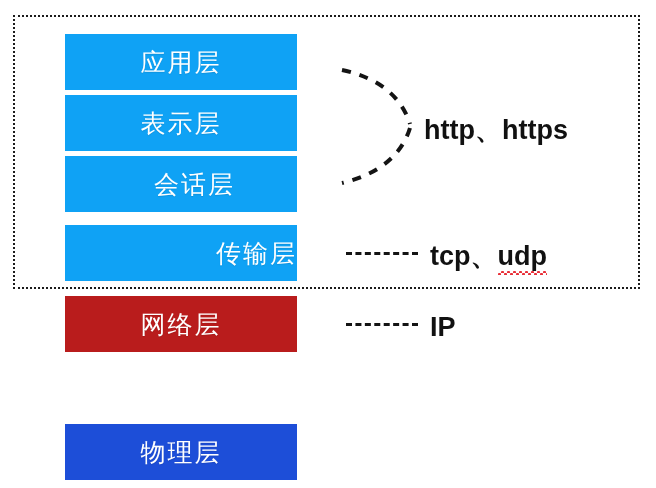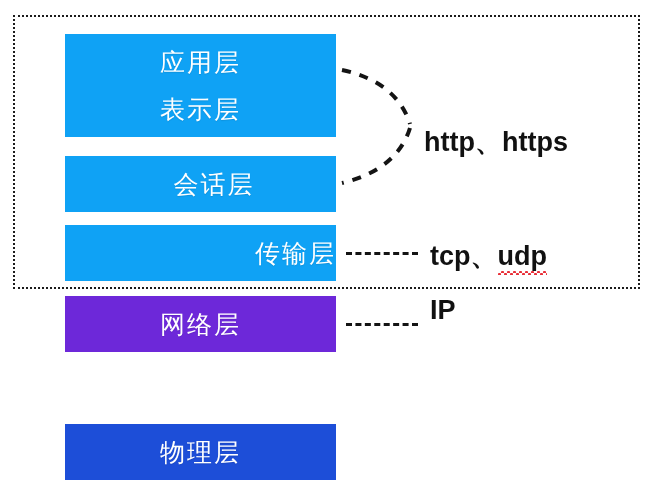--- a/index.html
+++ b/index.html
@@ -28,21 +28,21 @@
     height: 274px;
     border: 2px dotted #1b1b1b;
     box-sizing: border-box;
     background: transparent;
   }
 
   
   .layer {
     position: absolute;
     left: 65px;
-    width: 271px;
+    width: 232px;
     background: #0fa2f5;
     color: #ffffff;
     display: flex;
     align-items: center;
     justify-content: center;
     box-sizing: border-box;
     letter-spacing: 2px;
     font-size: 25px;
     font-weight: 400;
     text-shadow: 0 1px 1px rgba(0,0,0,0.10);
@@ -90,49 +90,49 @@
 </head>
 <body>
 
 <div id="canvas">
 
   <div class="group-box"></div>
 
   <div class="layer" id="layer-0" style="top: 34px; height: 56px; background: rgb(15, 162, 245); color: rgb(255, 255, 255);">
     <span>应用层</span>
   </div>
-  <div class="layer" id="layer-1" style="top: 81px; height: 56px; background: rgb(15, 162, 245); color: rgb(255, 255, 255);">
+  <div class="layer" id="layer-1" style="top: 95px; height: 56px; background: rgb(15, 162, 245); color: rgb(255, 255, 255);">
     <span>表示层</span>
   </div>
   <div class="layer" id="layer-2" style="top: 156px; height: 56px; background: rgb(15, 162, 245); color: rgb(255, 255, 255); padding-left: 27px;">
     <span>会话层</span>
   </div>
   <div class="layer" id="layer-3" style="top: 225px; height: 56px; background: rgb(15, 162, 245); color: rgb(255, 255, 255); justify-content: flex-end;">
     <span>传输层</span>
   </div>
-  <div class="layer" id="layer-4" style="top: 296px; height: 56px; background: #6d28d9; color: rgb(255, 255, 255);">
+  <div class="layer" id="layer-4" style="top: 296px; height: 56px; background: #b91c1c; color: rgb(255, 255, 255);">
     <span>网络层</span>
   </div>
   <div class="layer" id="layer-6" style="top: 424px; height: 56px; background: #1d4ed8; color: rgb(255, 255, 255);">
     <span>物理层</span>
   </div>
 
   <svg class="brace-svg" viewBox="0 0 110 150">
     <path d="M 12 20 C 50 28, 72 48, 80 74" fill="none" stroke="#141414" stroke-width="4" stroke-linecap="butt" stroke-dasharray="9 9"></path>
     <path d="M 80 78 C 72 104, 50 124, 12 133" fill="none" stroke="#141414" stroke-width="4" stroke-linecap="butt" stroke-dasharray="9 9"></path>
   </svg>
 
   <div class="leader" id="leader-transport" style="left:346px; top:252px; width:72px;"></div>
   <div class="leader" id="leader-network" style="left:346px; top:323px; width:72px;"></div>
 
-  <div class="annot" id="annot-0" style="left: 424px; top: 112px; color: rgb(17, 17, 17); margin-top: 12px;">
+  <div class="annot" id="annot-0" style="left: 424px; top: 112px; color: rgb(17, 17, 17);">
     <span>http、https</span>
   </div>
 
   <div class="annot" id="annot-1" style="left: 430px; top: 238px; color: rgb(17, 17, 17);">
     <span>tcp</span><span>、</span><span class="misspelled">udp</span>
   </div>
 
-  <div class="annot" id="annot-2" style="left: 430px; top: 295px; color: rgb(17, 17, 17);">
+  <div class="annot" id="annot-2" style="left: 430px; top: 312px; color: rgb(17, 17, 17);">
     <span>IP</span>
   </div>
 
 </div>
 
 </body></html>

